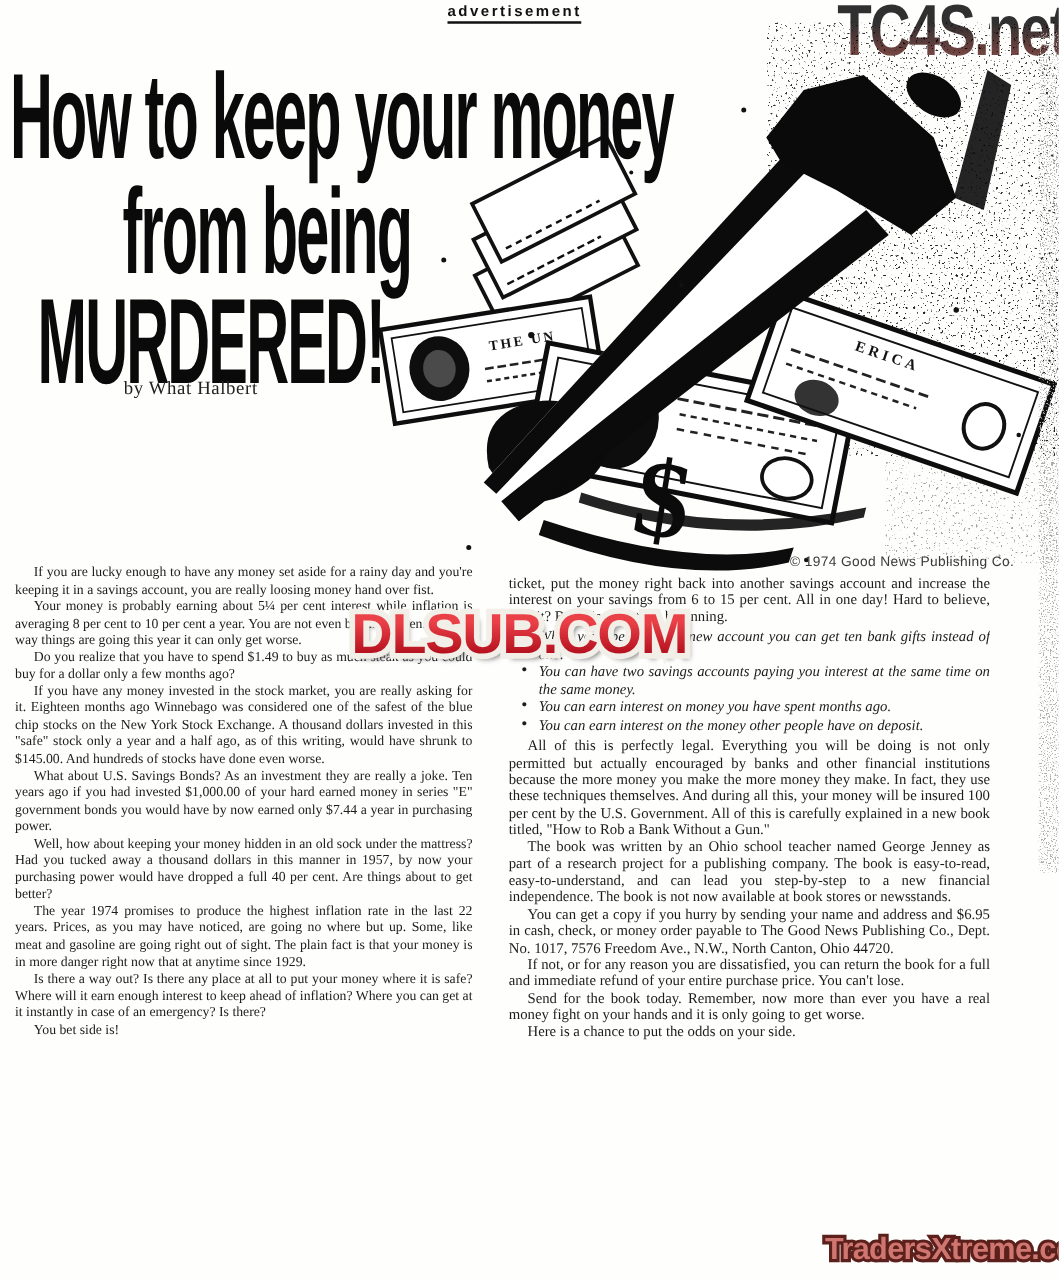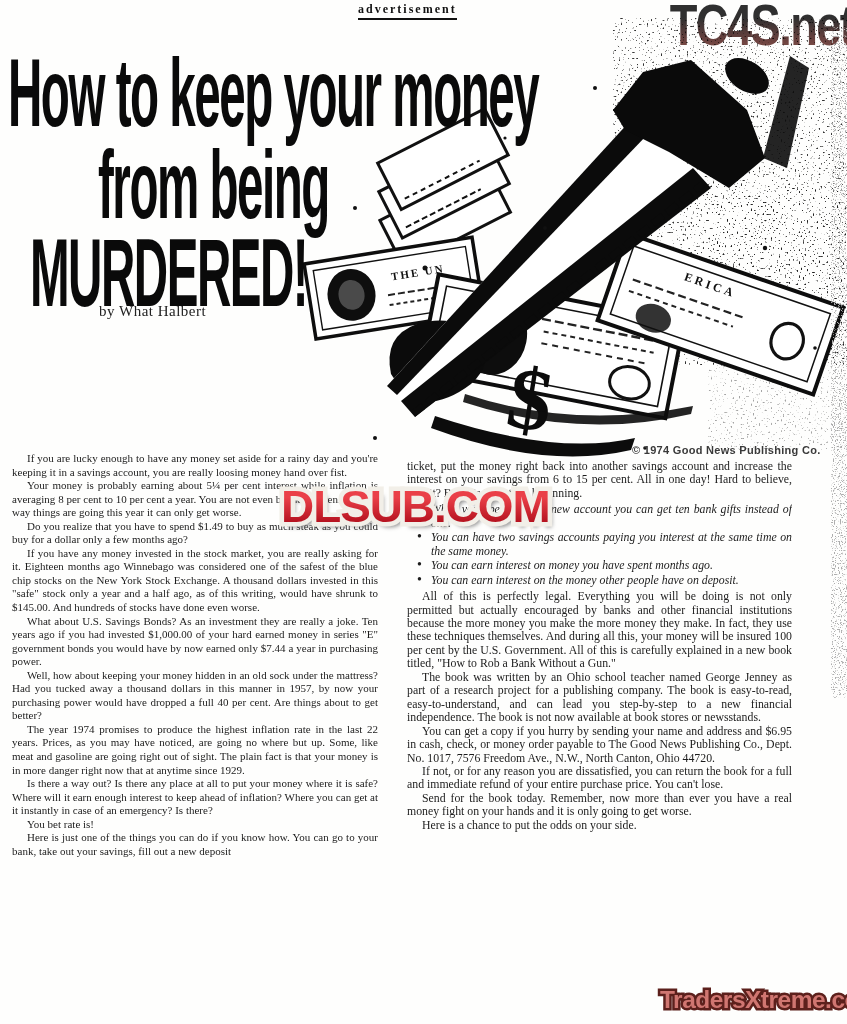--- a/index.html
+++ b/index.html
@@ -5,21 +5,21 @@
   html,body{margin:0;padding:0;}
   body{
     width:847px;height:1024px;position:relative;overflow:hidden;
     background:#fefefd;
     font-family:"Liberation Serif", serif;
     color:#1c1c1c;
   }
   
   .ad-label{
     position:absolute;left:358px;top:2px;
-    font-family:Liberation Serif, serif;
+    font-family:Liberation Sans, sans-serif;
     font-weight:900;font-size:12px;letter-spacing:2px;
     border-bottom:2px solid #111;padding-bottom:1px;color:#111;
   }
   .wm-tc4s{
     position:absolute;top:-4px;right:-6px;
     font-family:"Liberation Sans", sans-serif;
     font-weight:900;font-size:58px;letter-spacing:-2px;line-height:1;
     transform:scaleX(.78);transform-origin:right top;
     background:linear-gradient(#303030 38%, #6e4340 78%, #8a5a50);
     -webkit-background-clip:text;background-clip:text;color:transparent;
@@ -39,21 +39,21 @@
   .hl3{left:30px;top:228px;}
   .byline{
     position:absolute;left:99px;top:303px;z-index:3;
     font-size:15px;color:#222;letter-spacing:.5px;
   }
   
   .hero{position:absolute;left:295px;top:18px;z-index:1;}
   .copyright{
     position:absolute;left:632px;top:444px;z-index:4;
     font-family:"Liberation Sans", sans-serif;
-    font-size:11px;font-weight:700;color:#3a3a3a;letter-spacing:.3px;
+    font-size:11px;font-weight:400;color:#3a3a3a;letter-spacing:.3px;
   }
   
   .col{position:absolute;text-align:justify;z-index:2;}
   .col p{margin:0;text-indent:15px;}
   .col-left{
     left:12px;top:452px;width:366px;height:568px;overflow:hidden;
     font-size:11px;line-height:13.55px;
   }
   .col-right{
     left:407px;top:460px;width:385px;height:560px;overflow:hidden;
@@ -202,22 +202,21 @@
 
 <div class="col col-left">
   <p>If you are lucky enough to have any money set aside for a rainy day and you're keeping it in a savings account, you are really loosing money hand over fist.</p>
   <p>Your money is probably earning about 5¼ per cent interest while inflation is averaging 8 per cent to 10 per cent a year. You are not even breaking even. And the way things are going this year it can only get worse.</p>
   <p>Do you realize that you have to spend $1.49 to buy as much steak as you could buy for a dollar only a few months ago?</p>
   <p>If you have any money invested in the stock market, you are really asking for it. Eighteen months ago Winnebago was considered one of the safest of the blue chip stocks on the New York Stock Exchange. A thousand dollars invested in this "safe" stock only a year and a half ago, as of this writing, would have shrunk to $145.00. And hundreds of stocks have done even worse.</p>
   <p>What about U.S. Savings Bonds? As an investment they are really a joke. Ten years ago if you had invested $1,000.00 of your hard earned money in series "E" government bonds you would have by now earned only $7.44 a year in purchasing power.</p>
   <p>Well, how about keeping your money hidden in an old sock under the mattress? Had you tucked away a thousand dollars in this manner in 1957, by now your purchasing power would have dropped a full 40 per cent. Are things about to get better?</p>
   <p>The year 1974 promises to produce the highest inflation rate in the last 22 years. Prices, as you may have noticed, are going no where but up. Some, like meat and gasoline are going right out of sight. The plain fact is that your money is in more danger right now that at anytime since 1929.</p>
   <p>Is there a way out? Is there any place at all to put your money where it is safe? Where will it earn enough interest to keep ahead of inflation? Where you can get at it instantly in case of an emergency? Is there?</p>
-  <p>You bet rate is!</p>
-  <p>Here is just one of the things you can do if you know how. You can go to your bank, take out your savings, fill out a new deposit</p>
+  <p>You bet side is!</p>
 </div>
 
 <div class="col col-right">
   <p style="text-indent:0">ticket, put the money right back into another savings account and increase the interest on your savings from 6 to 15 per cent. All in one day! Hard to believe, isn't it? But this is just the beginning.</p>
   <ul class="benefits">
     <li>When you open up your new account you can get ten bank gifts instead of one.</li>
     <li>You can have two savings accounts paying you interest at the same time on the same money.</li>
     <li>You can earn interest on money you have spent months ago.</li>
     <li>You can earn interest on the money other people have on deposit.</li>
   </ul>

